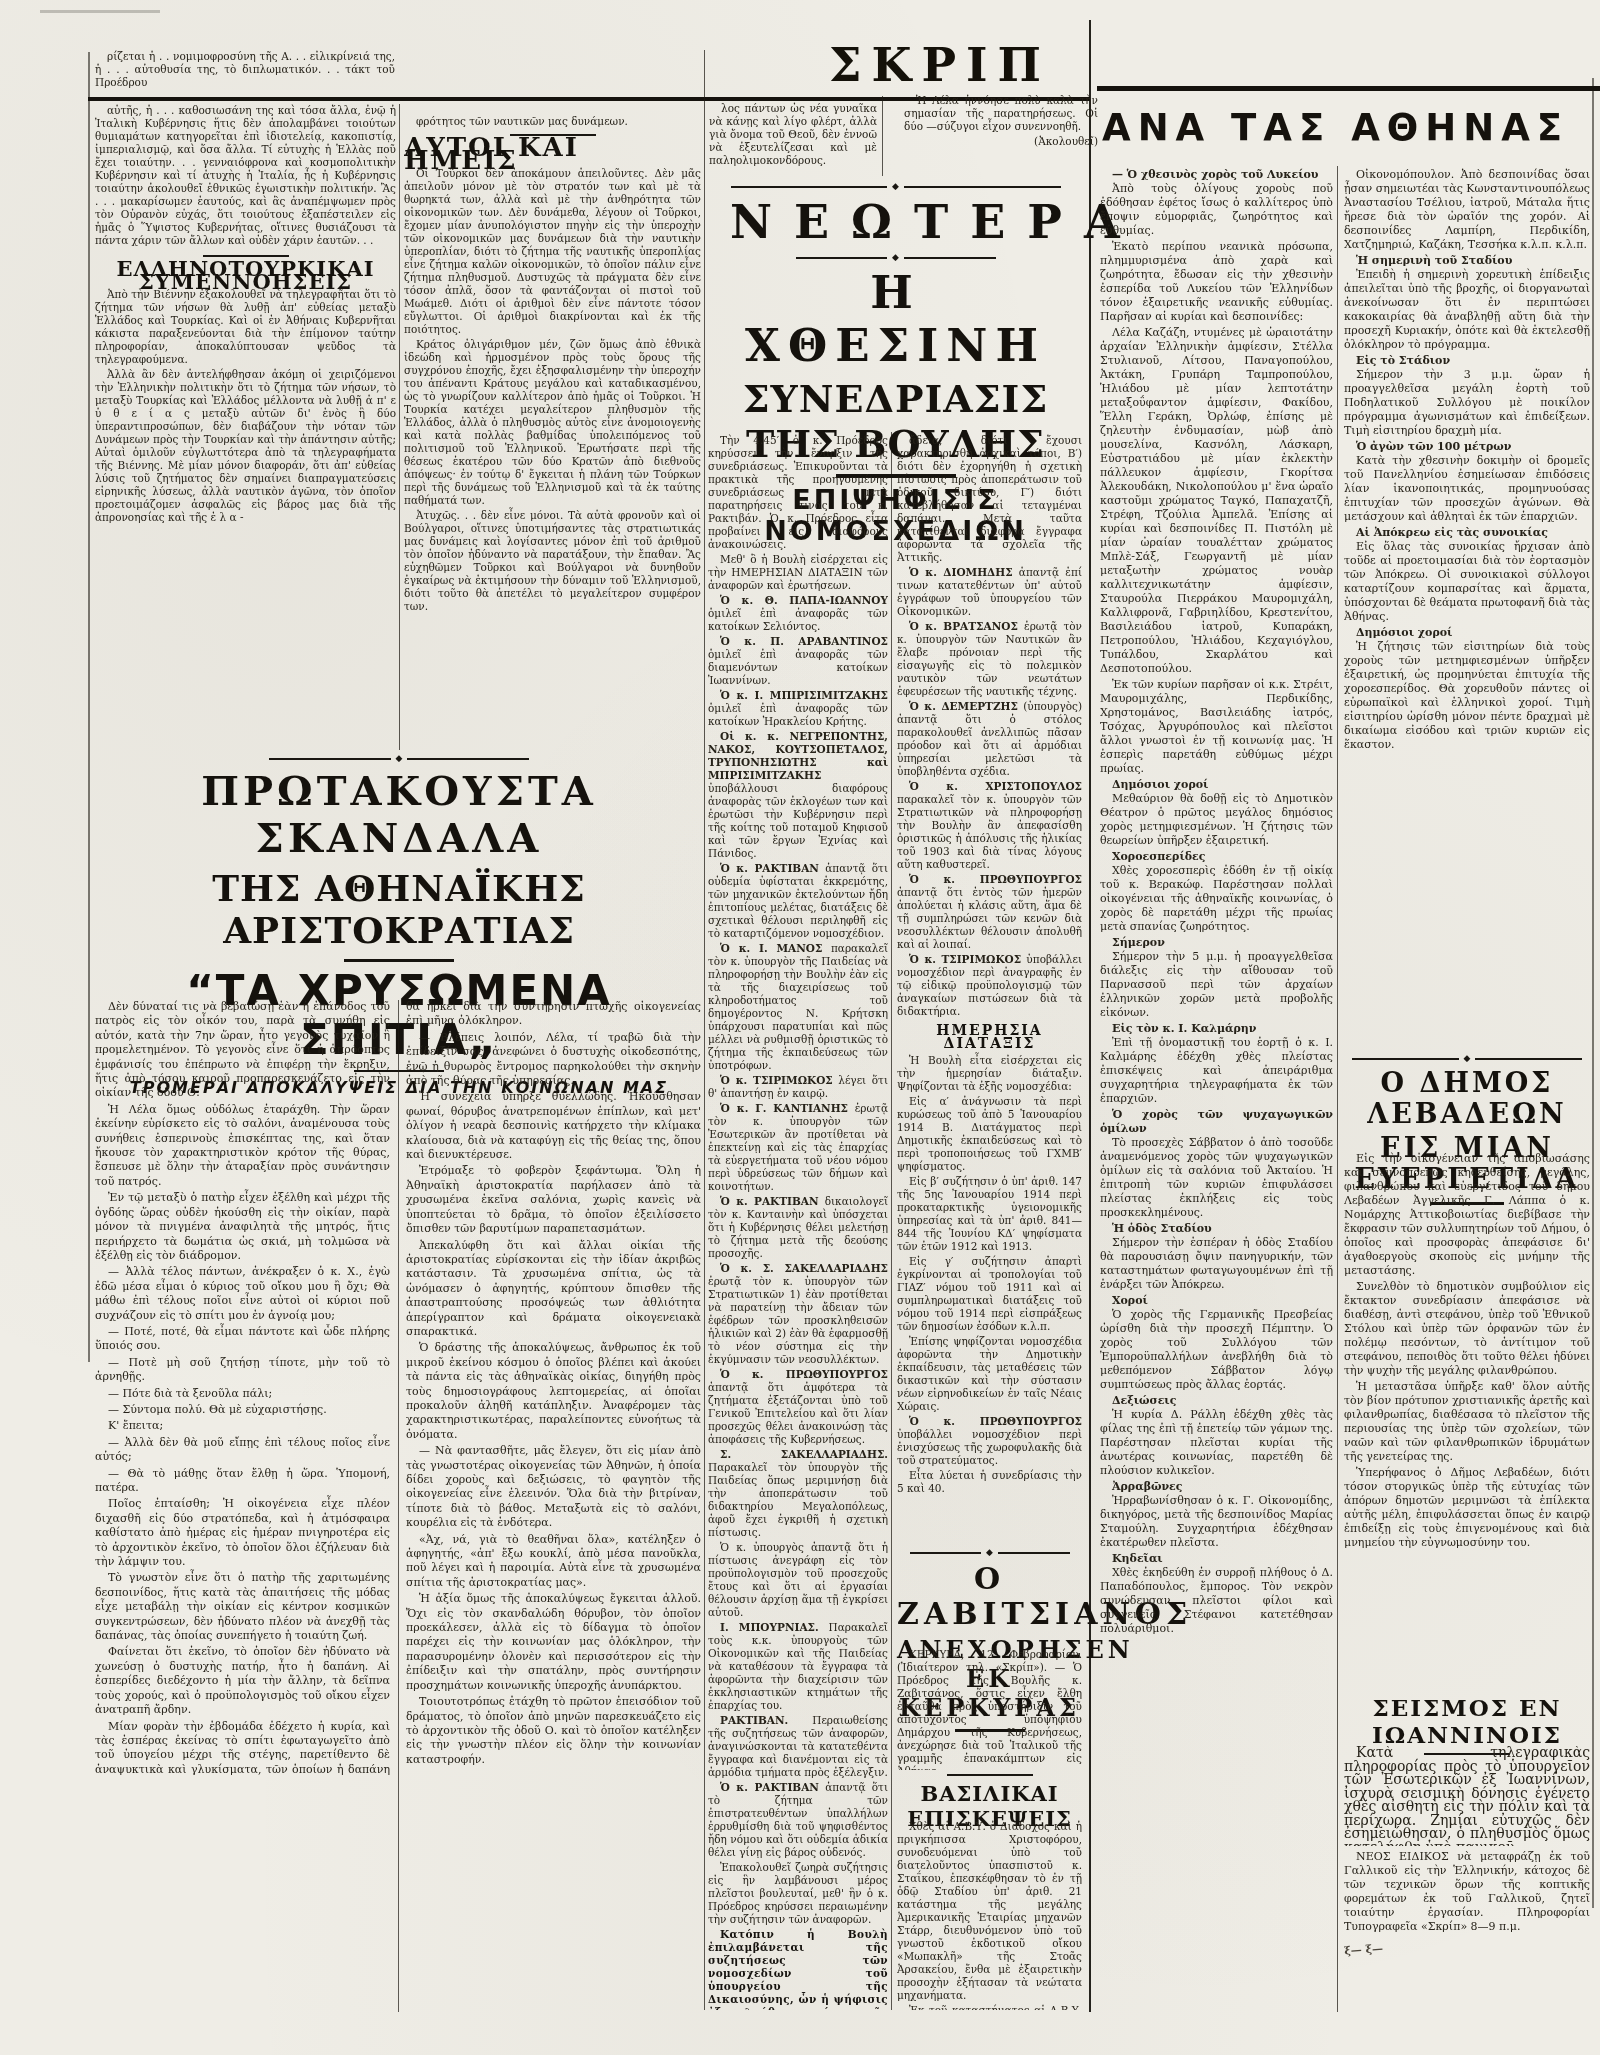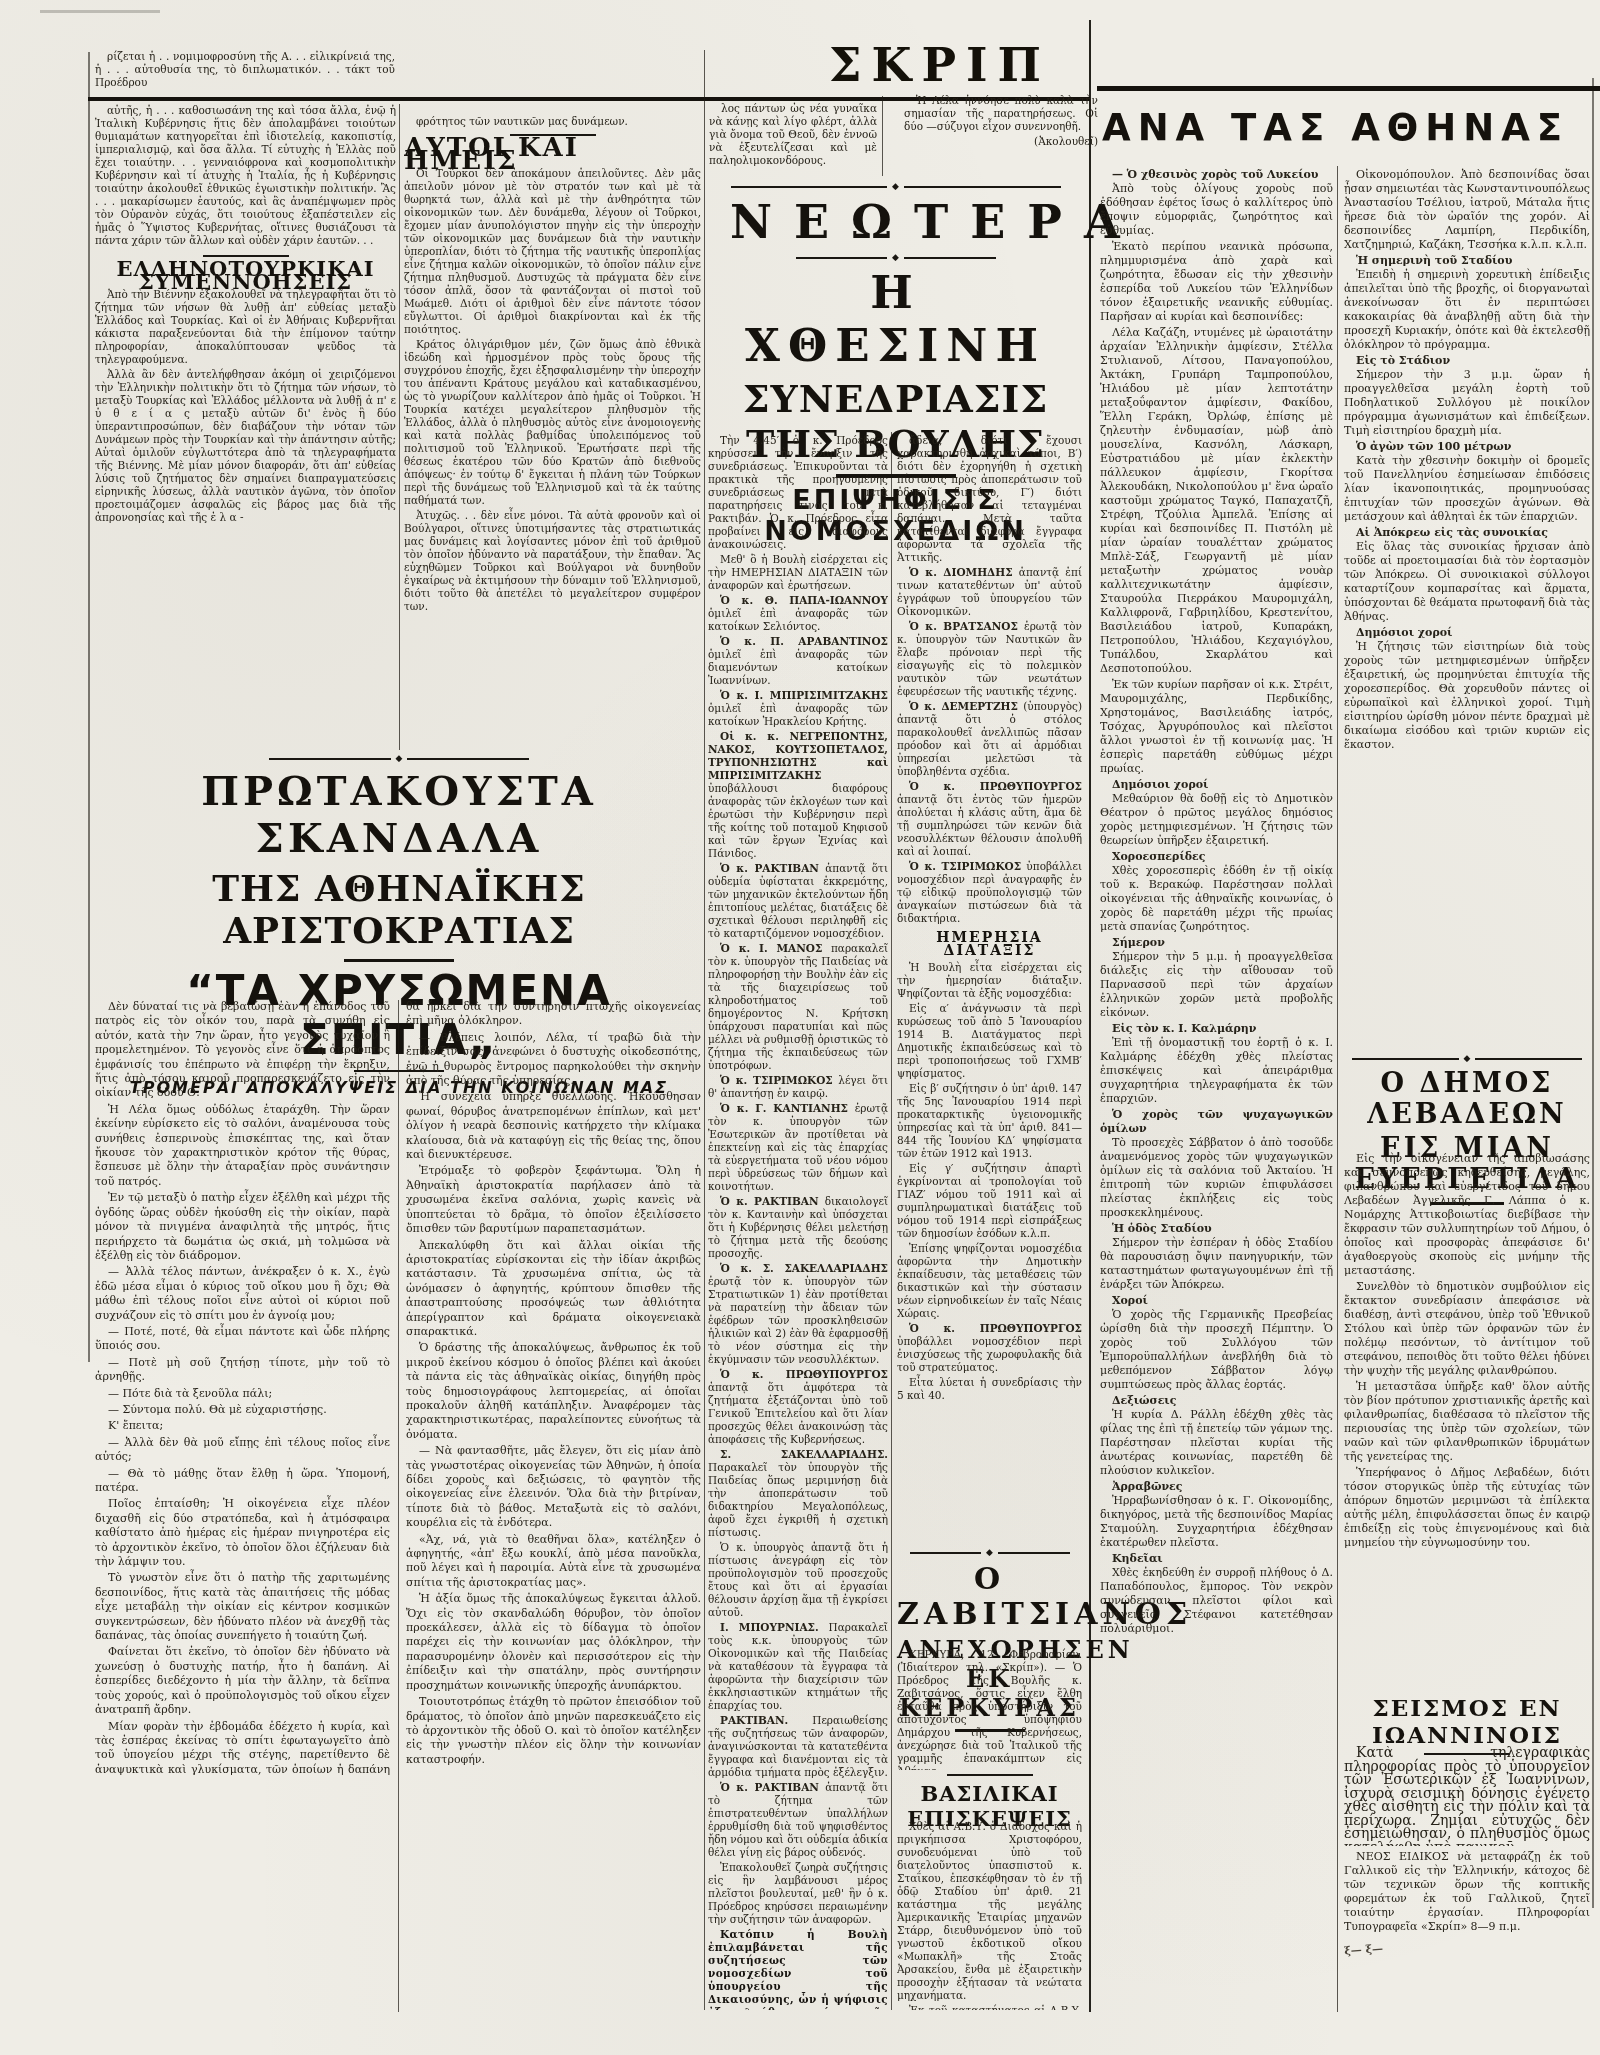--- a/index.html
+++ b/index.html
@@ -137,20 +137,21 @@
     <p><span class="b">Ὁ κ. ΡΑΚΤΙΒΑΝ</span> <span>ἀπαντᾷ ὅτι τὸ ζήτημα τῶν ἐπιστρατευθέντων ὑπαλλήλων ἐρρυθμίσθη διὰ τοῦ ψηφισθέντος ἤδη νόμου καὶ ὅτι οὐδεμία ἀδικία θέλει γίνῃ εἰς βάρος οὐδενός.</span></p>
     <p><span class="b"></span> <span>Ἐπακολουθεῖ ζωηρὰ συζήτησις εἰς ἣν λαμβάνουσι μέρος πλεῖστοι βουλευταί, μεθ' ἣν ὁ κ. Πρόεδρος κηρύσσει περαιωμένην τὴν συζήτησιν τῶν ἀναφορῶν.</span></p>
     <p class="smudge"><span>Κατόπιν ἡ Βουλὴ ἐπιλαμβάνεται τῆς συζητήσεως τῶν νομοσχεδίων τοῦ ὑπουργείου τῆς Δικαιοσύνης, ὧν ἡ ψήφισις ἐξηκολούθησε μέχρι τῆς λύσεως τῆς συνεδριάσεως, ψηφισθέντων ἐν ὅλῳ εἴκοσι καὶ ὀκτὼ νομοσχεδίων εἰς πρώτην, δευτέραν καὶ τρίτην ἀνάγνωσιν.</span></p>
   </div>
 
   <div class="col" style="left:897px;top:434px;width:185px;height:1106px;">
     <p><span class="b"></span> <span>ἄδεια, διότι ἔχουσι χαρακτηρισθῆ ἀρχικαὶ τόποι, Β′) διότι δὲν ἐχορηγήθη ἡ σχετικὴ πίστωσις πρὸς ἀποπεράτωσιν τοῦ ὁδικοῦ δικτύου, Γ′) διότι κατεβλήθησαν αἱ τεταγμέναι δαπάναι. Μετὰ ταῦτα κατατίθενται διάφορα ἔγγραφα ἀφορῶντα τὰ σχολεῖα τῆς Ἀττικῆς.</span></p>
     <p><span class="b">Ὁ κ. ΔΙΟΜΗΔΗΣ</span> <span>ἀπαντᾷ ἐπί τινων κατατεθέντων ὑπ' αὐτοῦ ἐγγράφων τοῦ ὑπουργείου τῶν Οἰκονομικῶν.</span></p>
     <p><span class="b">Ὁ κ. ΒΡΑΤΣΑΝΟΣ</span> <span>ἐρωτᾷ τὸν κ. ὑπουργὸν τῶν Ναυτικῶν ἂν ἔλαβε πρόνοιαν περὶ τῆς εἰσαγωγῆς εἰς τὸ πολεμικὸν ναυτικὸν τῶν νεωτάτων ἐφευρέσεων τῆς ναυτικῆς τέχνης.</span></p>
     <p><span class="b">Ὁ κ. ΔΕΜΕΡΤΖΗΣ</span> <span>(ὑπουργὸς) ἀπαντᾷ ὅτι ὁ στόλος παρακολουθεῖ ἀνελλιπῶς πᾶσαν πρόοδον καὶ ὅτι αἱ ἁρμόδιαι ὑπηρεσίαι μελετῶσι τὰ ὑποβληθέντα σχέδια.</span></p>
+    <p><span class="b">Ὁ κ. ΧΡΙΣΤΟΠΟΥΛΟΣ</span> <span>παρακαλεῖ τὸν κ. ὑπουργὸν τῶν Στρατιωτικῶν νὰ πληροφορήσῃ τὴν Βουλὴν ἂν ἀπεφασίσθη ὁριστικῶς ἡ ἀπόλυσις τῆς ἡλικίας τοῦ 1903 καὶ διὰ τίνας λόγους αὕτη καθυστερεῖ.</span></p>
     <p><span class="b">Ὁ κ. ΠΡΩΘΥΠΟΥΡΓΟΣ</span> <span>ἀπαντᾷ ὅτι ἐντὸς τῶν ἡμερῶν ἀπολύεται ἡ κλάσις αὕτη, ἅμα δὲ τῇ συμπληρώσει τῶν κενῶν διὰ νεοσυλλέκτων θέλουσιν ἀπολυθῆ καὶ αἱ λοιπαί.</span></p>
     <p><span class="b">Ὁ κ. ΤΣΙΡΙΜΩΚΟΣ</span> <span>ὑποβάλλει νομοσχέδιον περὶ ἀναγραφῆς ἐν τῷ εἰδικῷ προϋπολογισμῷ τῶν ἀναγκαίων πιστώσεων διὰ τὰ διδακτήρια.</span></p>
     <h4 class="hdr small-cap-h" style="margin:6px 0 4px 0;">ΗΜΕΡΗΣΙΑ ΔΙΑΤΑΞΙΣ</h4>
     <p><span class="b"></span> <span>Ἡ Βουλὴ εἶτα εἰσέρχεται εἰς τὴν ἡμερησίαν διάταξιν. Ψηφίζονται τὰ ἑξῆς νομοσχέδια:</span></p>
     <p><span class="b"></span> <span>Εἰς α′ ἀνάγνωσιν τὰ περὶ κυρώσεως τοῦ ἀπὸ 5 Ἰανουαρίου 1914 Β. Διατάγματος περὶ Δημοτικῆς ἐκπαιδεύσεως καὶ τὸ περὶ τροποποιήσεως τοῦ ΓΧΜΒ′ ψηφίσματος.</span></p>
     <p><span class="b"></span> <span>Εἰς β′ συζήτησιν ὁ ὑπ' ἀριθ. 147 τῆς 5ης Ἰανουαρίου 1914 περὶ προκαταρκτικῆς ὑγειονομικῆς ὑπηρεσίας καὶ τὰ ὑπ' ἀριθ. 841—844 τῆς Ἰουνίου ΚΔ′ ψηφίσματα τῶν ἐτῶν 1912 καὶ 1913.</span></p>
     <p><span class="b"></span> <span>Εἰς γ′ συζήτησιν ἀπαρτὶ ἐγκρίνονται αἱ τροπολογίαι τοῦ ΓΙΑΖ′ νόμου τοῦ 1911 καὶ αἱ συμπληρωματικαὶ διατάξεις τοῦ νόμου τοῦ 1914 περὶ εἰσπράξεως τῶν δημοσίων ἐσόδων κ.λ.π.</span></p>
     <p><span class="b"></span> <span>Ἐπίσης ψηφίζονται νομοσχέδια ἀφορῶντα τὴν Δημοτικὴν ἐκπαίδευσιν, τὰς μεταθέσεις τῶν δικαστικῶν καὶ τὴν σύστασιν νέων εἰρηνοδικείων ἐν ταῖς Νέαις Χώραις.</span></p>
     <p><span class="b">Ὁ κ. ΠΡΩΘΥΠΟΥΡΓΟΣ</span> <span>ὑποβάλλει νομοσχέδιον περὶ ἐνισχύσεως τῆς χωροφυλακῆς διὰ τοῦ στρατεύματος.</span></p>
     <p><span class="b"></span> <span>Εἶτα λύεται ἡ συνεδρίασις τὴν 5 καὶ 40.</span></p>

